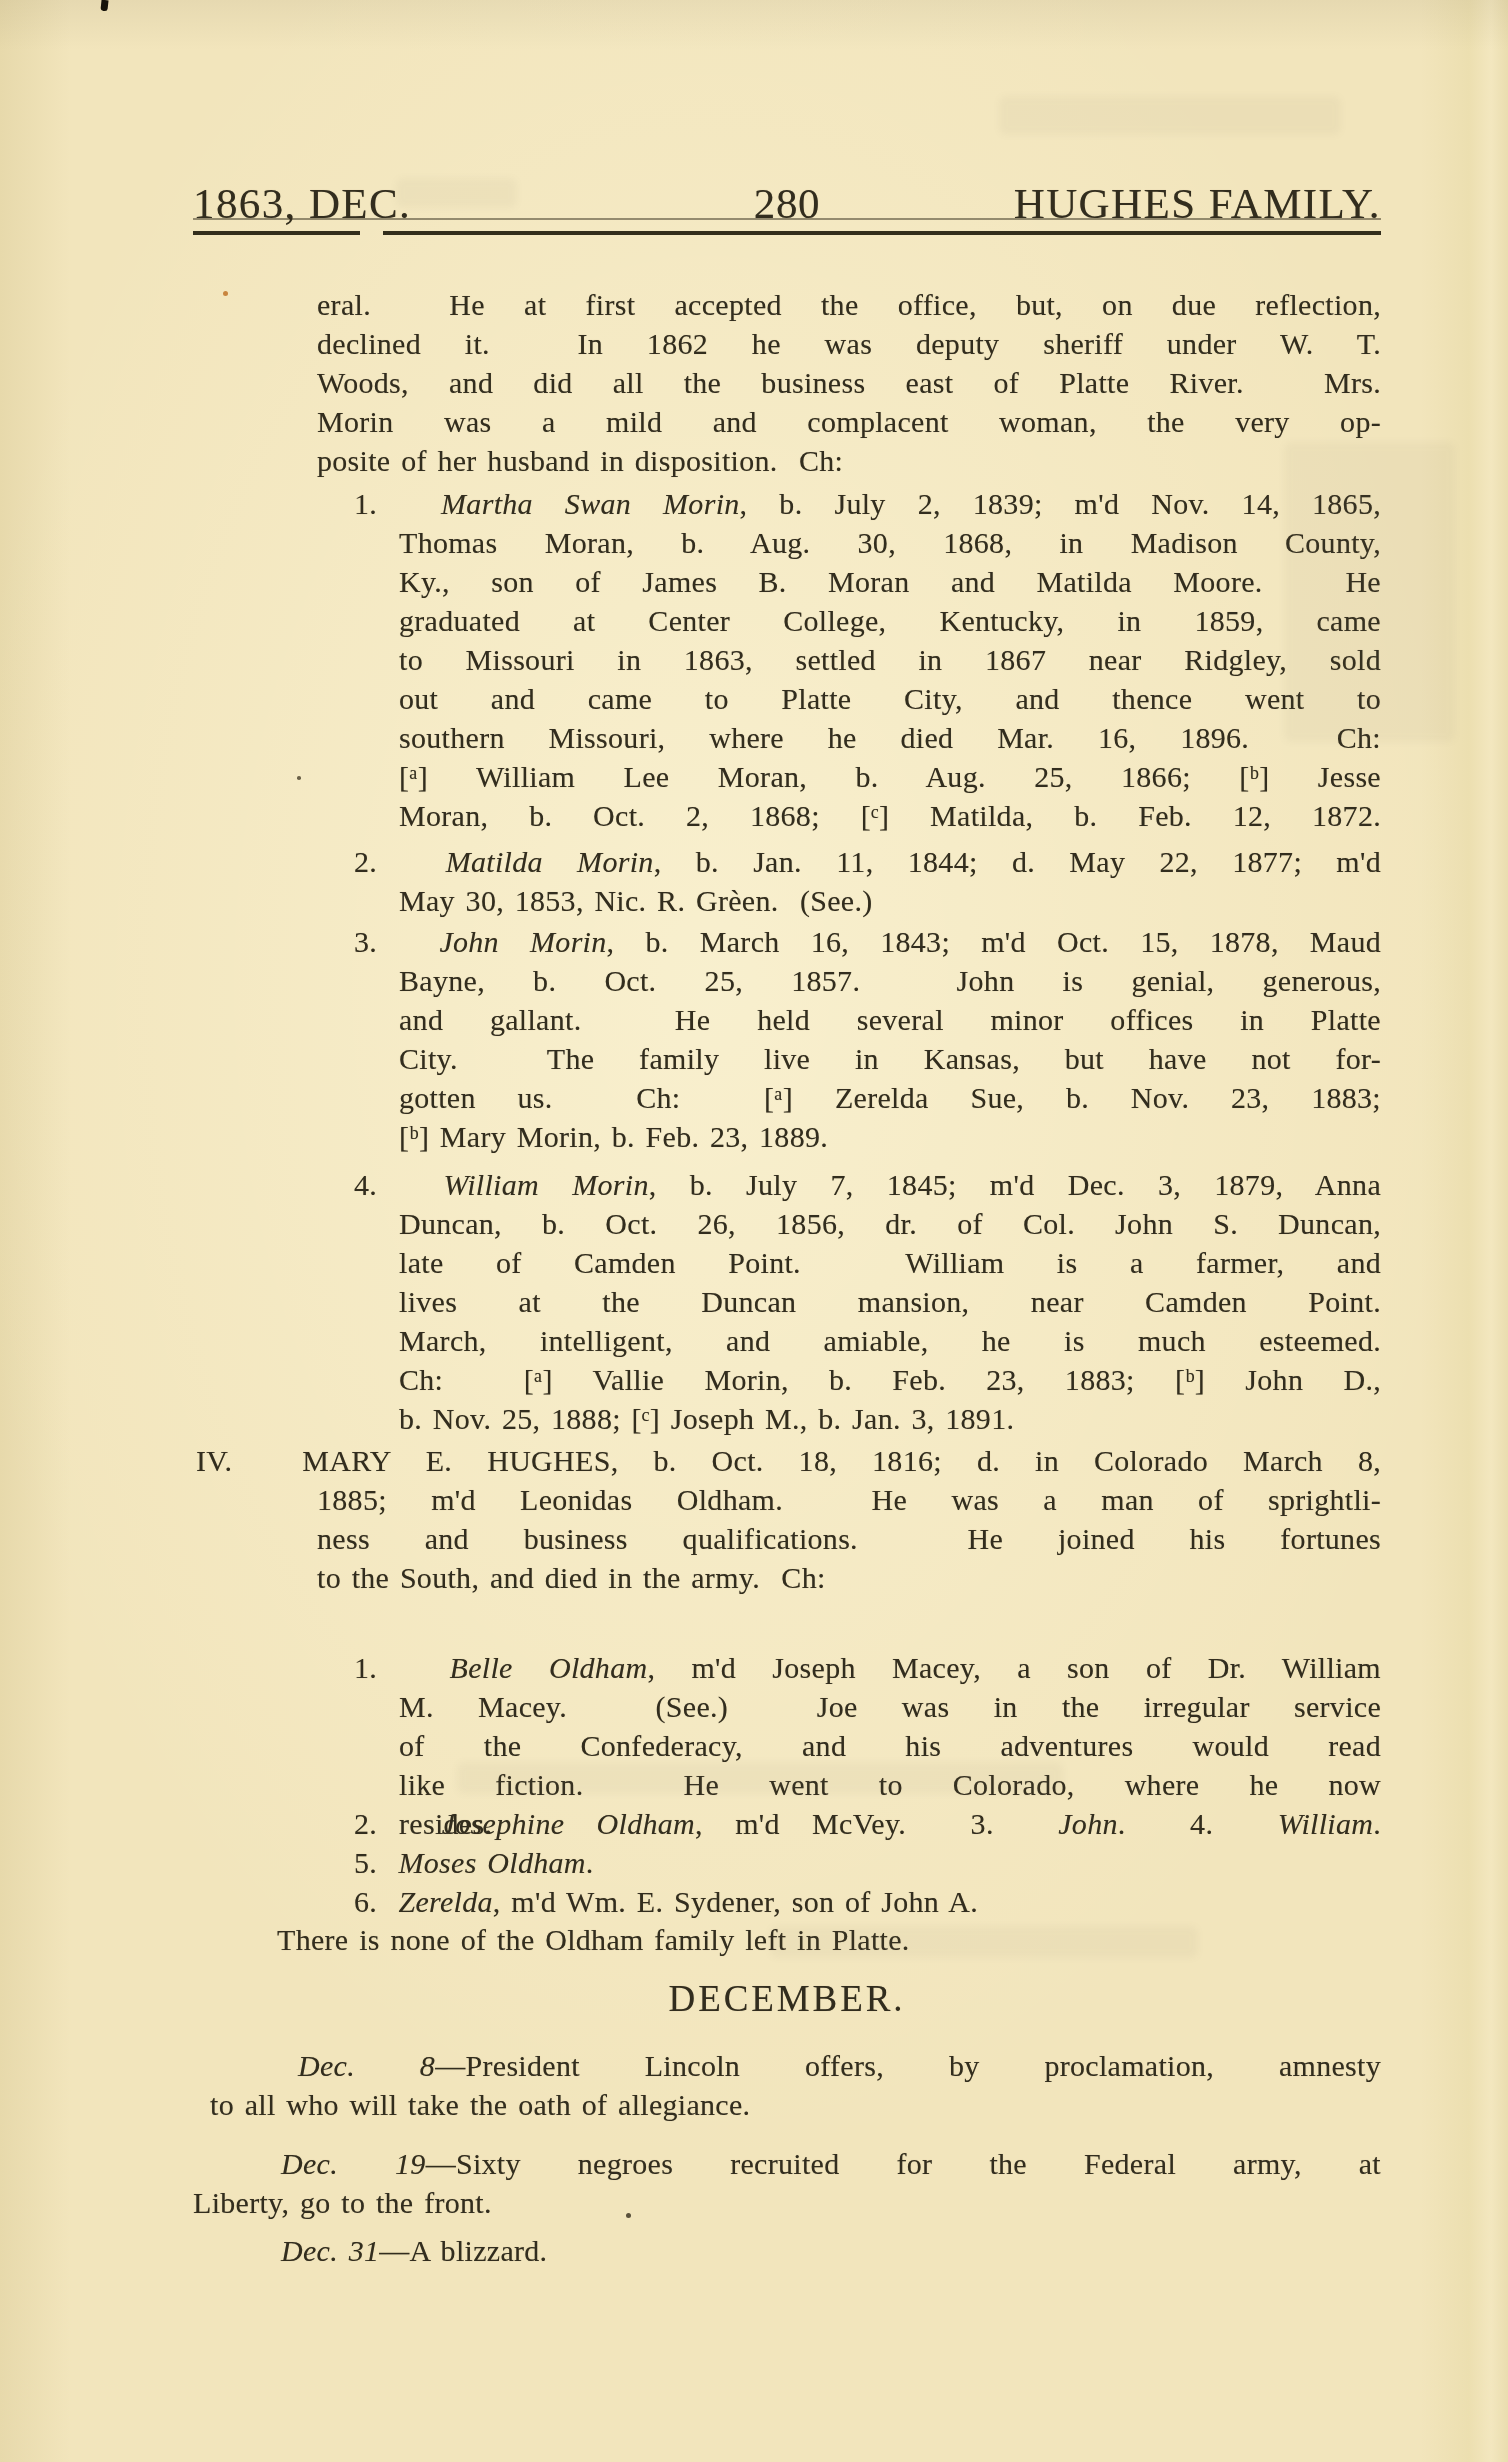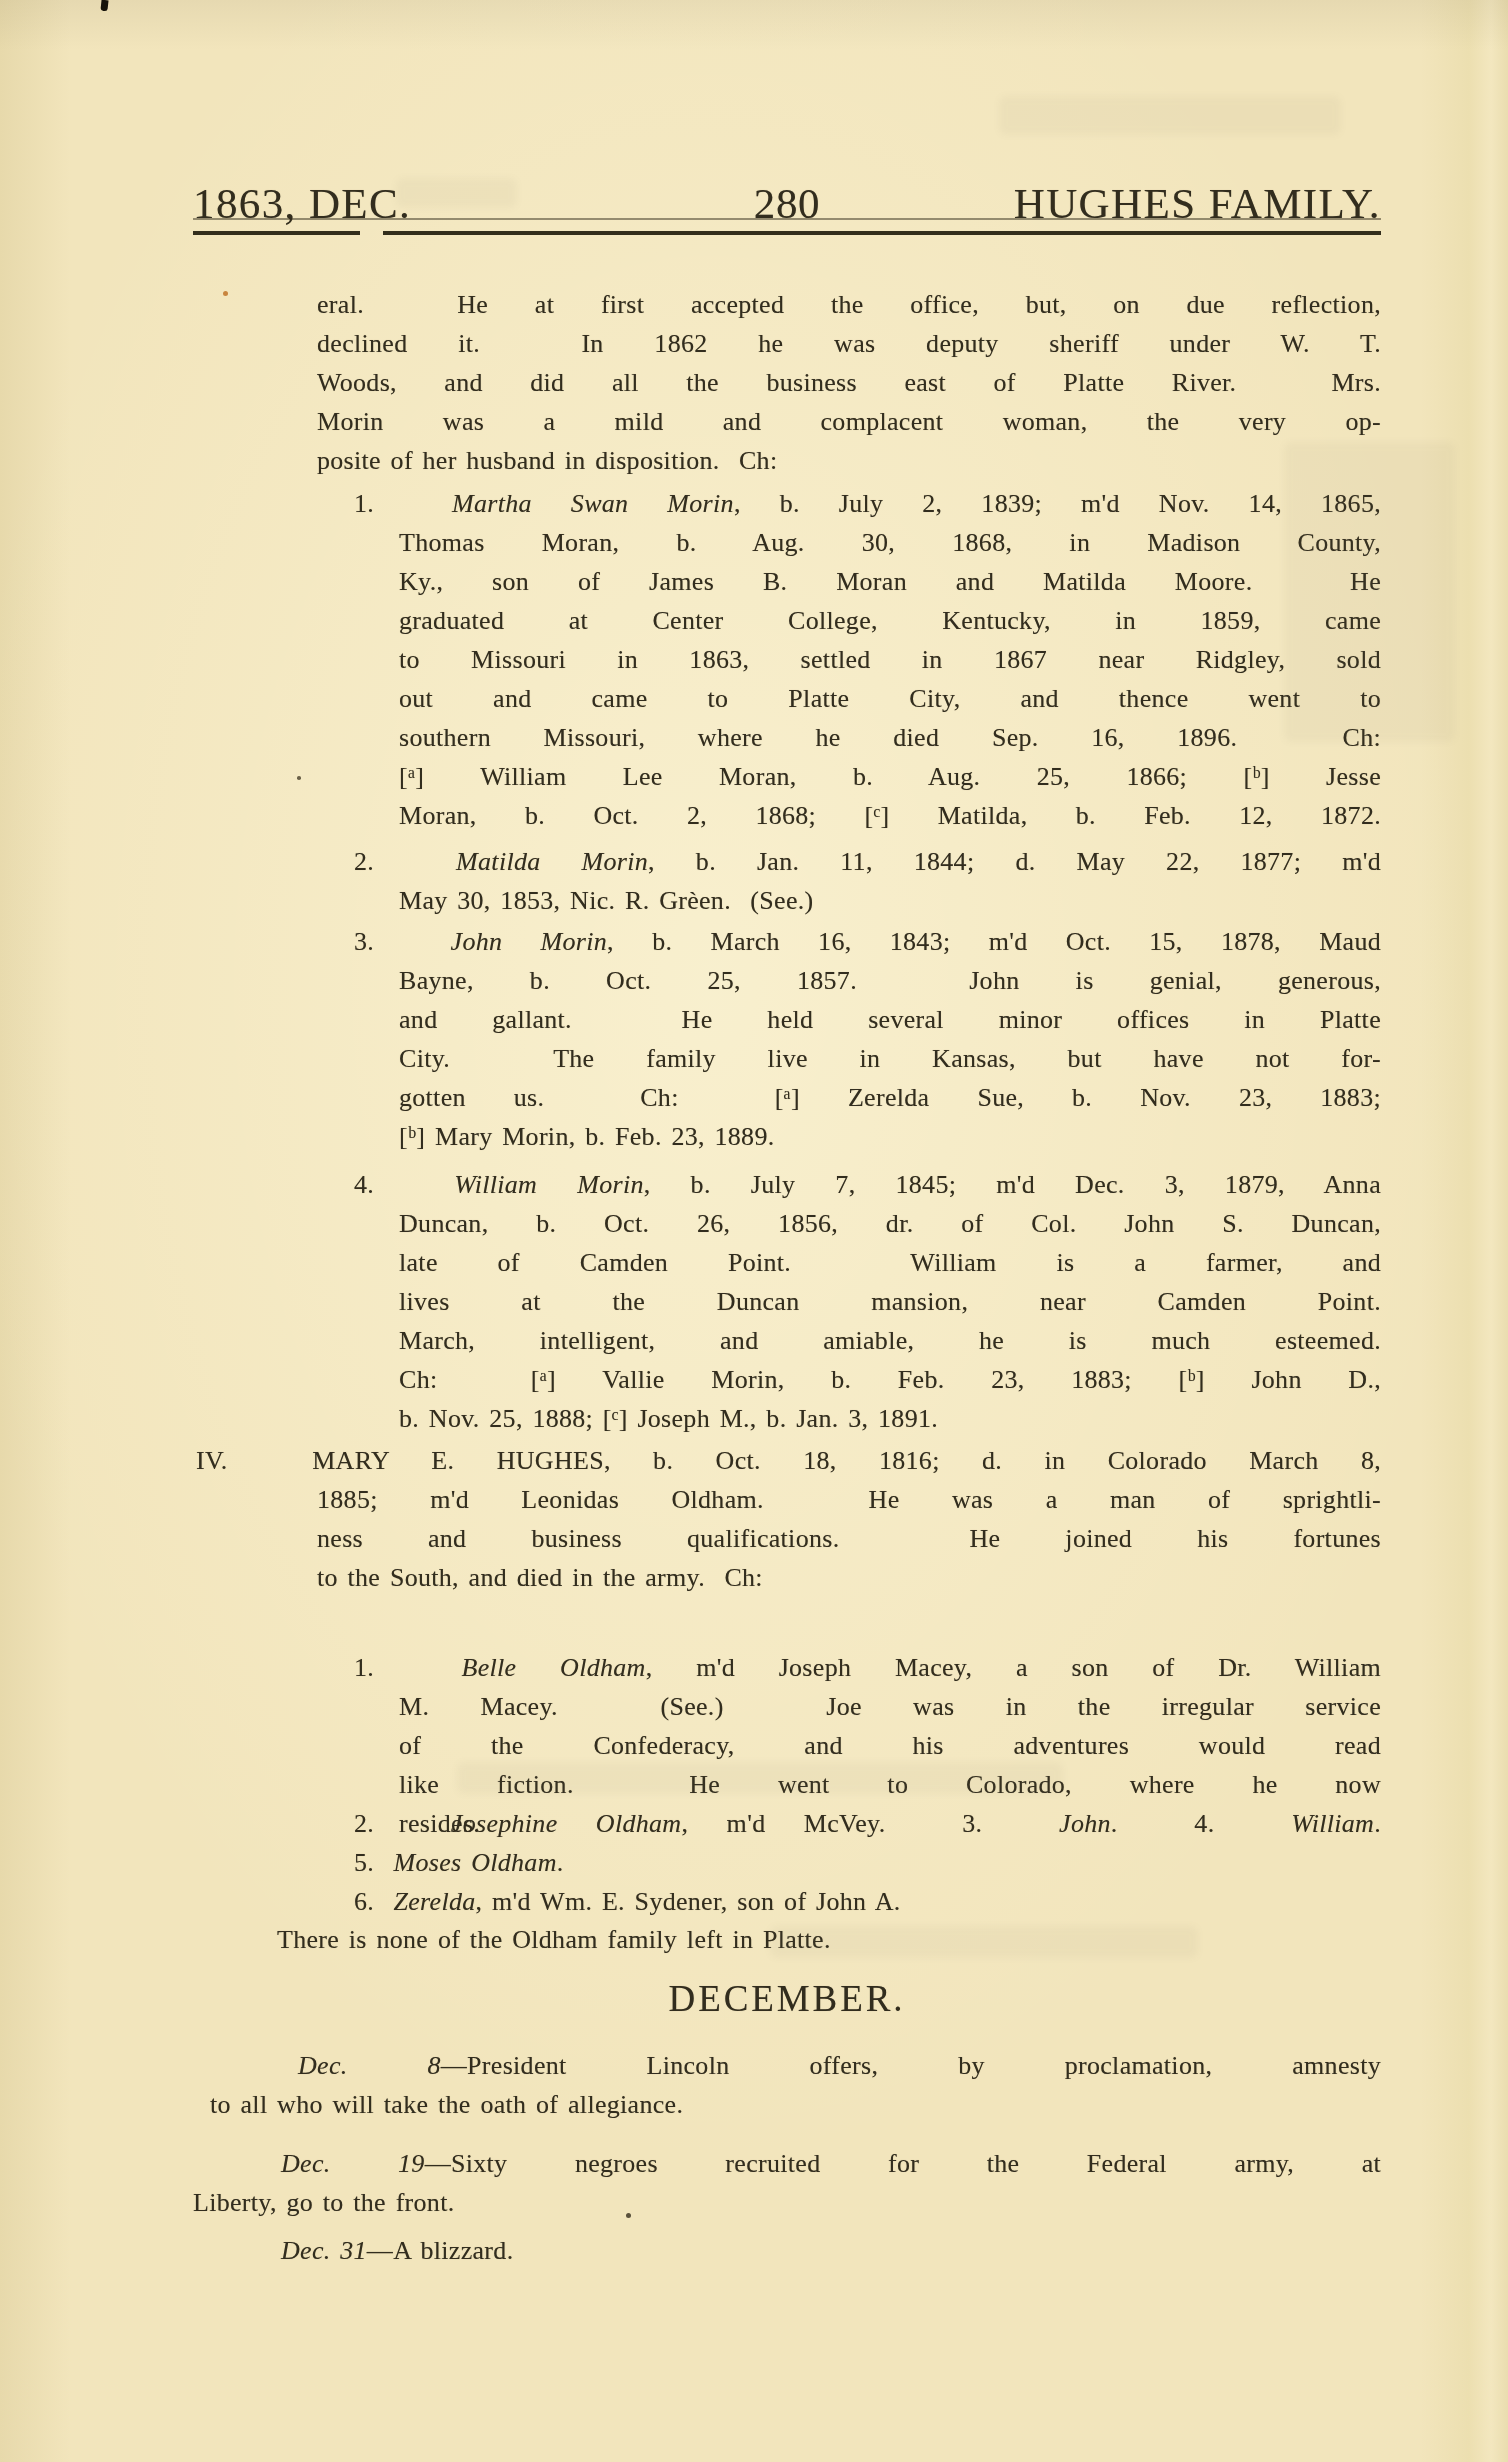--- a/index.html
+++ b/index.html
@@ -18,21 +18,21 @@
   
   .header{position:absolute;left:193px;right:128px;top:184px;height:39px;font-size:43px;line-height:39px;letter-spacing:1.4px;}
   .h-left{position:absolute;left:0;top:0;}
   .h-center{position:absolute;left:0;right:0;top:0;text-align:center;letter-spacing:0.7px;}
   .h-right{position:absolute;right:0;top:0;}
   .rule{position:absolute;background:#332e1c;}
   .rule-thin{left:193px;right:128px;top:218px;height:2.1px;opacity:.5;}
   .rule-thick-a{left:193px;width:167px;top:231px;height:3.6px;}
   .rule-thick-b{left:383px;right:128px;top:231px;height:3.6px;}
   
-  .blk{position:absolute;right:128px;font-size:26px;line-height:39px;letter-spacing:0.3px;word-spacing:2.9px;}
+  .blk{position:absolute;right:128px;font-size:30px;line-height:39px;letter-spacing:0.3px;word-spacing:2.9px;}
   .ln{white-space:pre-wrap;}
   .ln.j{text-align:justify;text-align-last:justify;}
   .blk .ln:first-child{text-indent:var(--hang,0px);}
   .it{font-style:italic;}
   #b1{left:317px;top:285px;}
   #b2{left:399px;top:484px;--hang:-45px;}
   #b3{left:399px;top:842px;--hang:-45px;}
   #b4{left:399px;top:922px;--hang:-45px;}
   #b5{left:399px;top:1165px;--hang:-45px;}
   #b6{left:317px;top:1441px;--hang:-121px;}
@@ -72,21 +72,21 @@
       <div class="ln j"><span>Morin was a mild and complacent woman, the very op-</span></div>
       <div class="ln"><span>posite of her husband in disposition.  Ch:</span></div>
     </div>
   <div class="blk" id="b2">
       <div class="ln j"><span>1.  </span><span class="it">Martha Swan Morin</span><span>, b. July 2, 1839; m'd Nov. 14, 1865,</span></div>
       <div class="ln j"><span>Thomas Moran, b. Aug. 30, 1868, in Madison County,</span></div>
       <div class="ln j"><span>Ky., son of James B. Moran and Matilda Moore.  He</span></div>
       <div class="ln j"><span>graduated at Center College, Kentucky, in 1859, came</span></div>
       <div class="ln j"><span>to Missouri in 1863, settled in 1867 near Ridgley, sold</span></div>
       <div class="ln j"><span>out and came to Platte City, and thence went to</span></div>
-      <div class="ln j"><span>southern Missouri, where he died Sep. 16, 1896.  Ch:</span></div>
+      <div class="ln j"><span>southern Missouri, where he died Mar. 16, 1896.  Ch:</span></div>
       <div class="ln j"><span>[ᵃ] William Lee Moran, b. Aug. 25, 1866; [ᵇ] Jesse</span></div>
       <div class="ln j"><span>Moran, b. Oct. 2, 1868; [ᶜ] Matilda, b. Feb. 12, 1872.</span></div>
     </div>
   <div class="blk" id="b3">
       <div class="ln j"><span>2.  </span><span class="it">Matilda Morin</span><span>, b. Jan. 11, 1844; d. May 22, 1877; m'd</span></div>
       <div class="ln"><span>May 30, 1853, Nic. R. Grèen.  (See.)</span></div>
     </div>
   <div class="blk" id="b4">
       <div class="ln j"><span>3.  </span><span class="it">John Morin</span><span>, b. March 16, 1843; m'd Oct. 15, 1878, Maud</span></div>
       <div class="ln j"><span>Bayne, b. Oct. 25, 1857.  John is genial, generous,</span></div>

